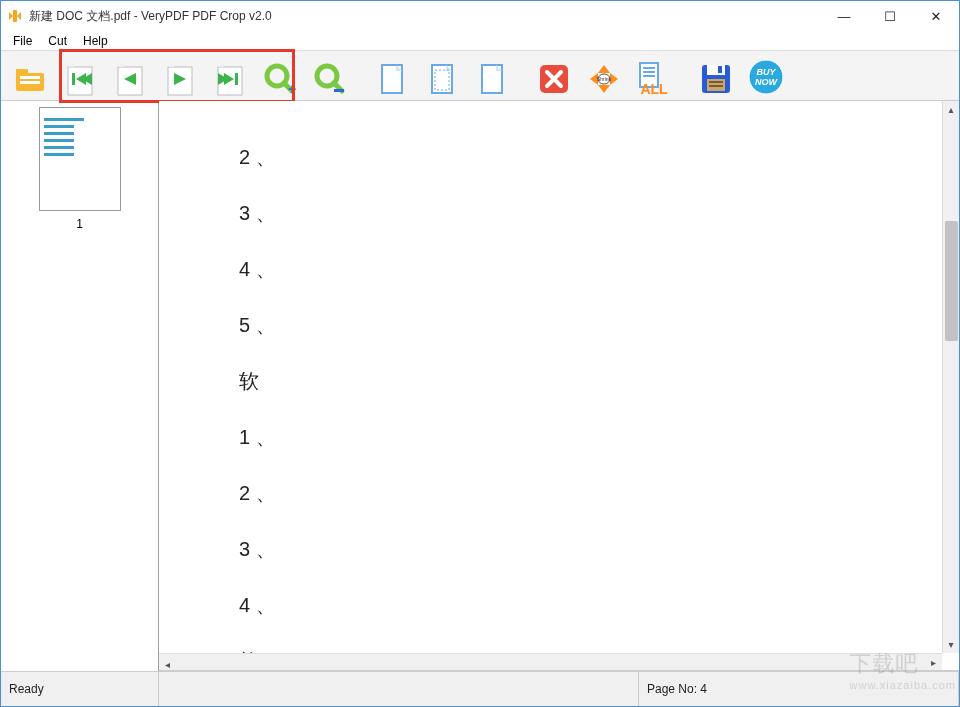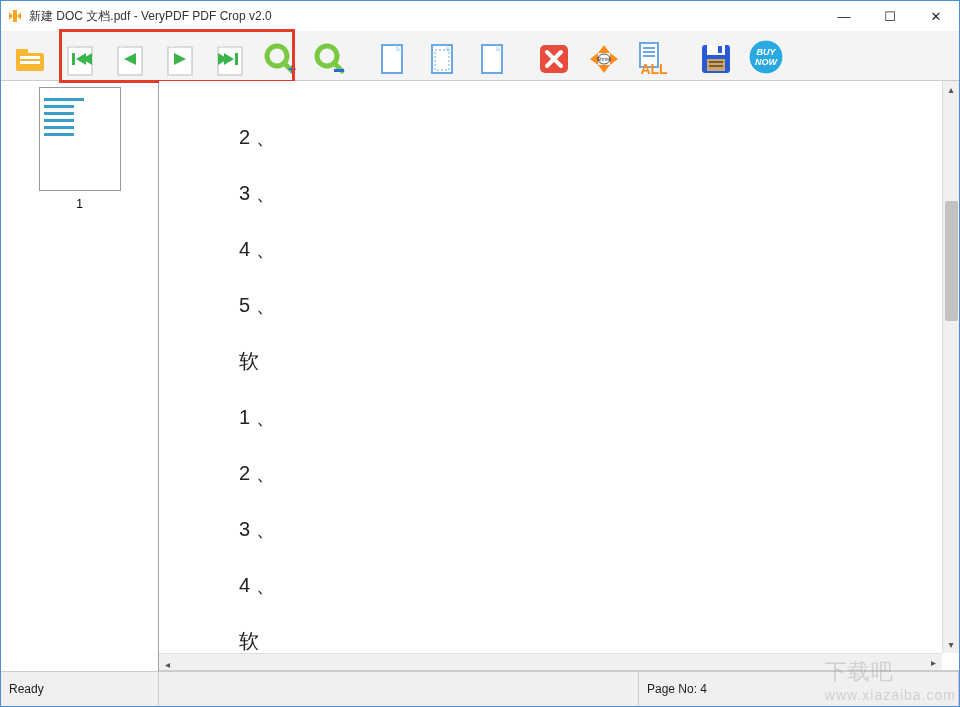--- a/index.html
+++ b/index.html
@@ -35,42 +35,47 @@
 .vscroll .arrow { height: 17px; display:flex; align-items:center; justify-content:center; font-size:10px; color:#555; cursor:pointer; }
 .vscroll .thumb-bar { position:absolute; left:2px; width:13px; background:#c2c2c2; border-radius:2px; }
 .hscroll { position:absolute; left:0; right:17px; bottom:0; height:17px; background:#f0f0f0; border-top:1px solid #ddd; }
 .hscroll .arrow { width:17px; height:17px; display:inline-flex; align-items:center; justify-content:center; font-size:10px; color:#555; cursor:pointer; }
 .hscroll .harrow-right { float:right; }
 
 .statusbar { height: 35px; background: #f0f0f0; border-top: 1px solid #ccc; display:flex; align-items:center; font-size:12px; color:#222; }
 .statusbar .cell { padding:0 8px; border-right:1px solid #ccc; height:100%; display:flex; align-items:center; }
 .statusbar .cell.wide { flex:1; }
 
-.watermark { position: fixed; right: 4px; bottom: 4px; font-size: 22px; color: rgba(150,150,150,0.35); font-family: "Microsoft YaHei", sans-serif; pointer-events: none; letter-spacing: 1px; margin-top: 22px; }
-.wm-sub { font-size: 14px; color: rgba(150,150,150,0.35); text-align: right; }
+.watermark { position: fixed; right: 4px; bottom: 16px; font-size: 22px; color: rgba(150,150,150,0.35); font-family: "Microsoft YaHei", sans-serif; pointer-events: none; letter-spacing: 1px; margin-top: 22px; }
+.wm-sub { font-size: 11px; color: rgba(150,150,150,0.35); text-align: right; }
 </style>
 </head>
 <body>
 
 <div class="window">
 
   <div class="titlebar">
     <svg class="app-icon" viewBox="0 0 16 16">
         <rect x="6" y="2" width="4" height="12" fill="#f5a623"></rect>
         <path d="M2 4 L6 8 L2 12 Z" fill="#f5a623"></path>
         <path d="M14 4 L10 8 L14 12 Z" fill="#f5a623"></path>
       </svg>
     <span class="title-text">新建 DOC 文档.pdf - VeryPDF PDF Crop v2.0</span>
     <div class="win-controls">
       <div class="wb">—</div>
       <div class="wb">☐</div>
       <div class="wb close">✕</div>
     </div>
   </div>
 
+  <div class="menubar">
+    <div class="menu-item">File</div>
+    <div class="menu-item">Cut</div>
+    <div class="menu-item">Help</div>
+  </div>
 
   <div class="toolbar">
     <div class="tbtn">
       <svg width="36" height="36" viewBox="0 0 36 36">
           <rect x="4" y="12" width="28" height="18" rx="2" fill="#f7b733"></rect>
           <rect x="4" y="8" width="12" height="6" rx="1" fill="#f7b733"></rect>
           <rect x="8" y="15" width="20" height="3" fill="#fff"></rect>
           <rect x="8" y="20" width="20" height="3" fill="#fff"></rect>
         </svg>
     </div>

